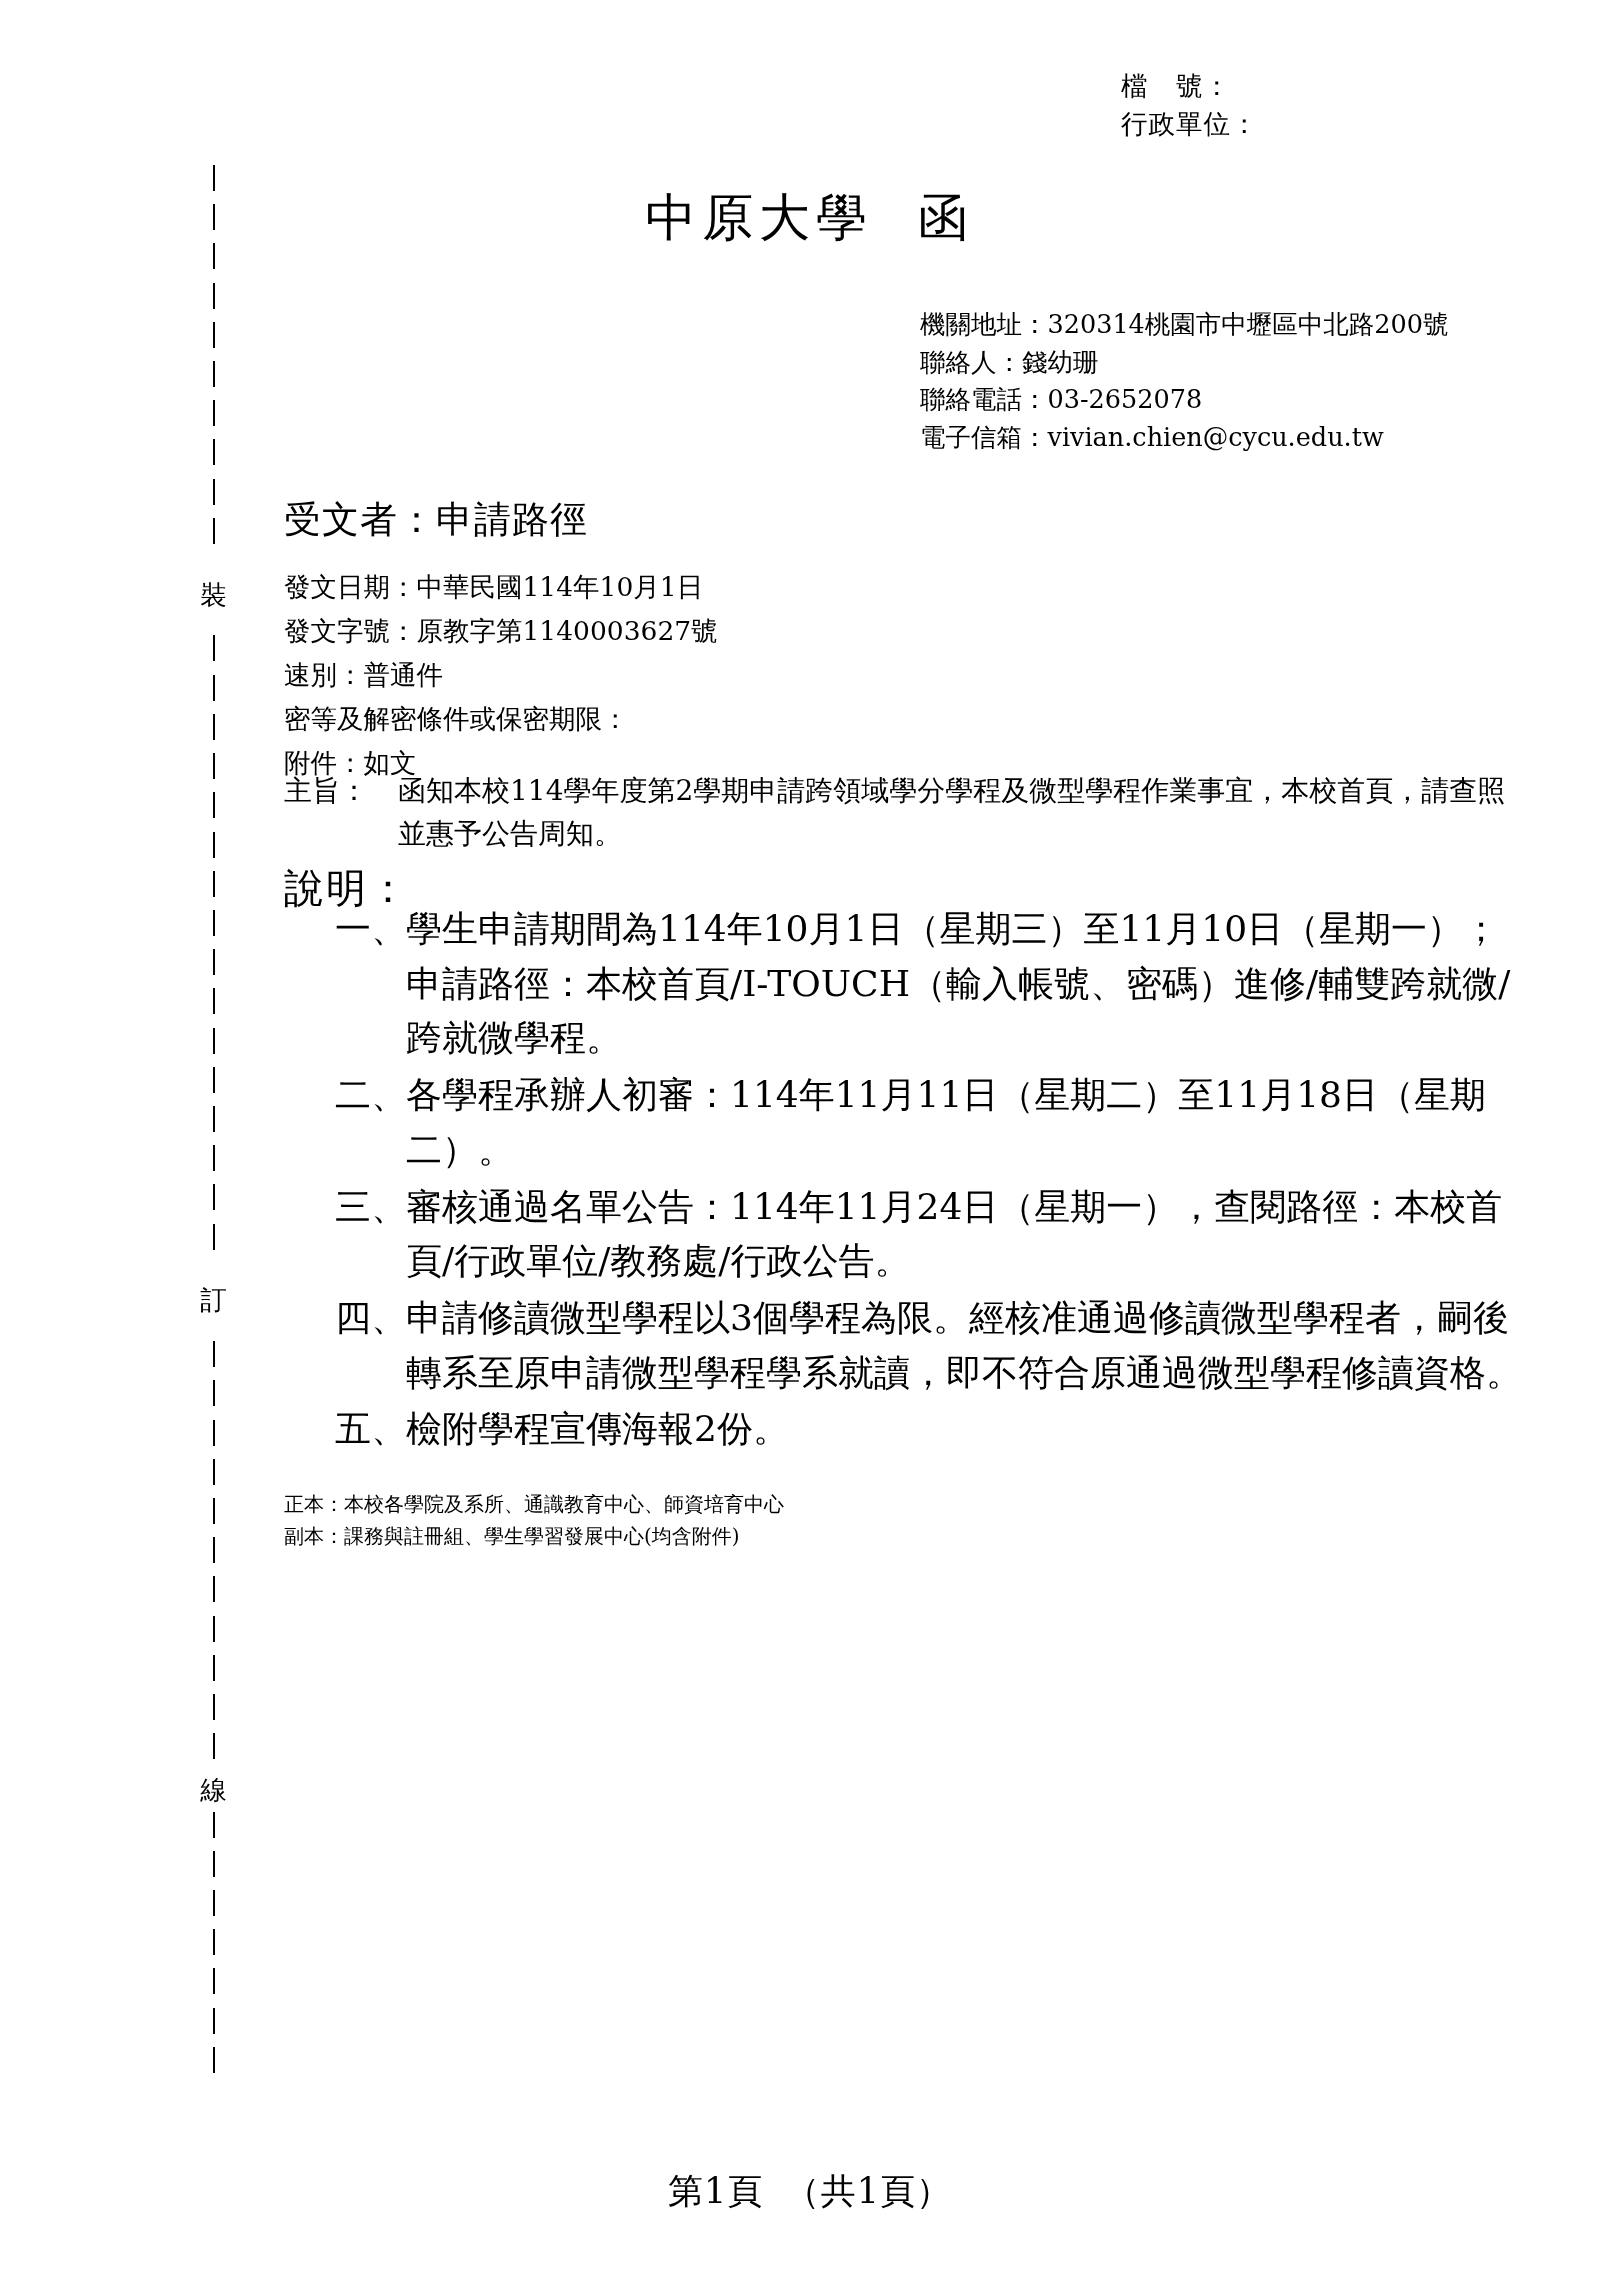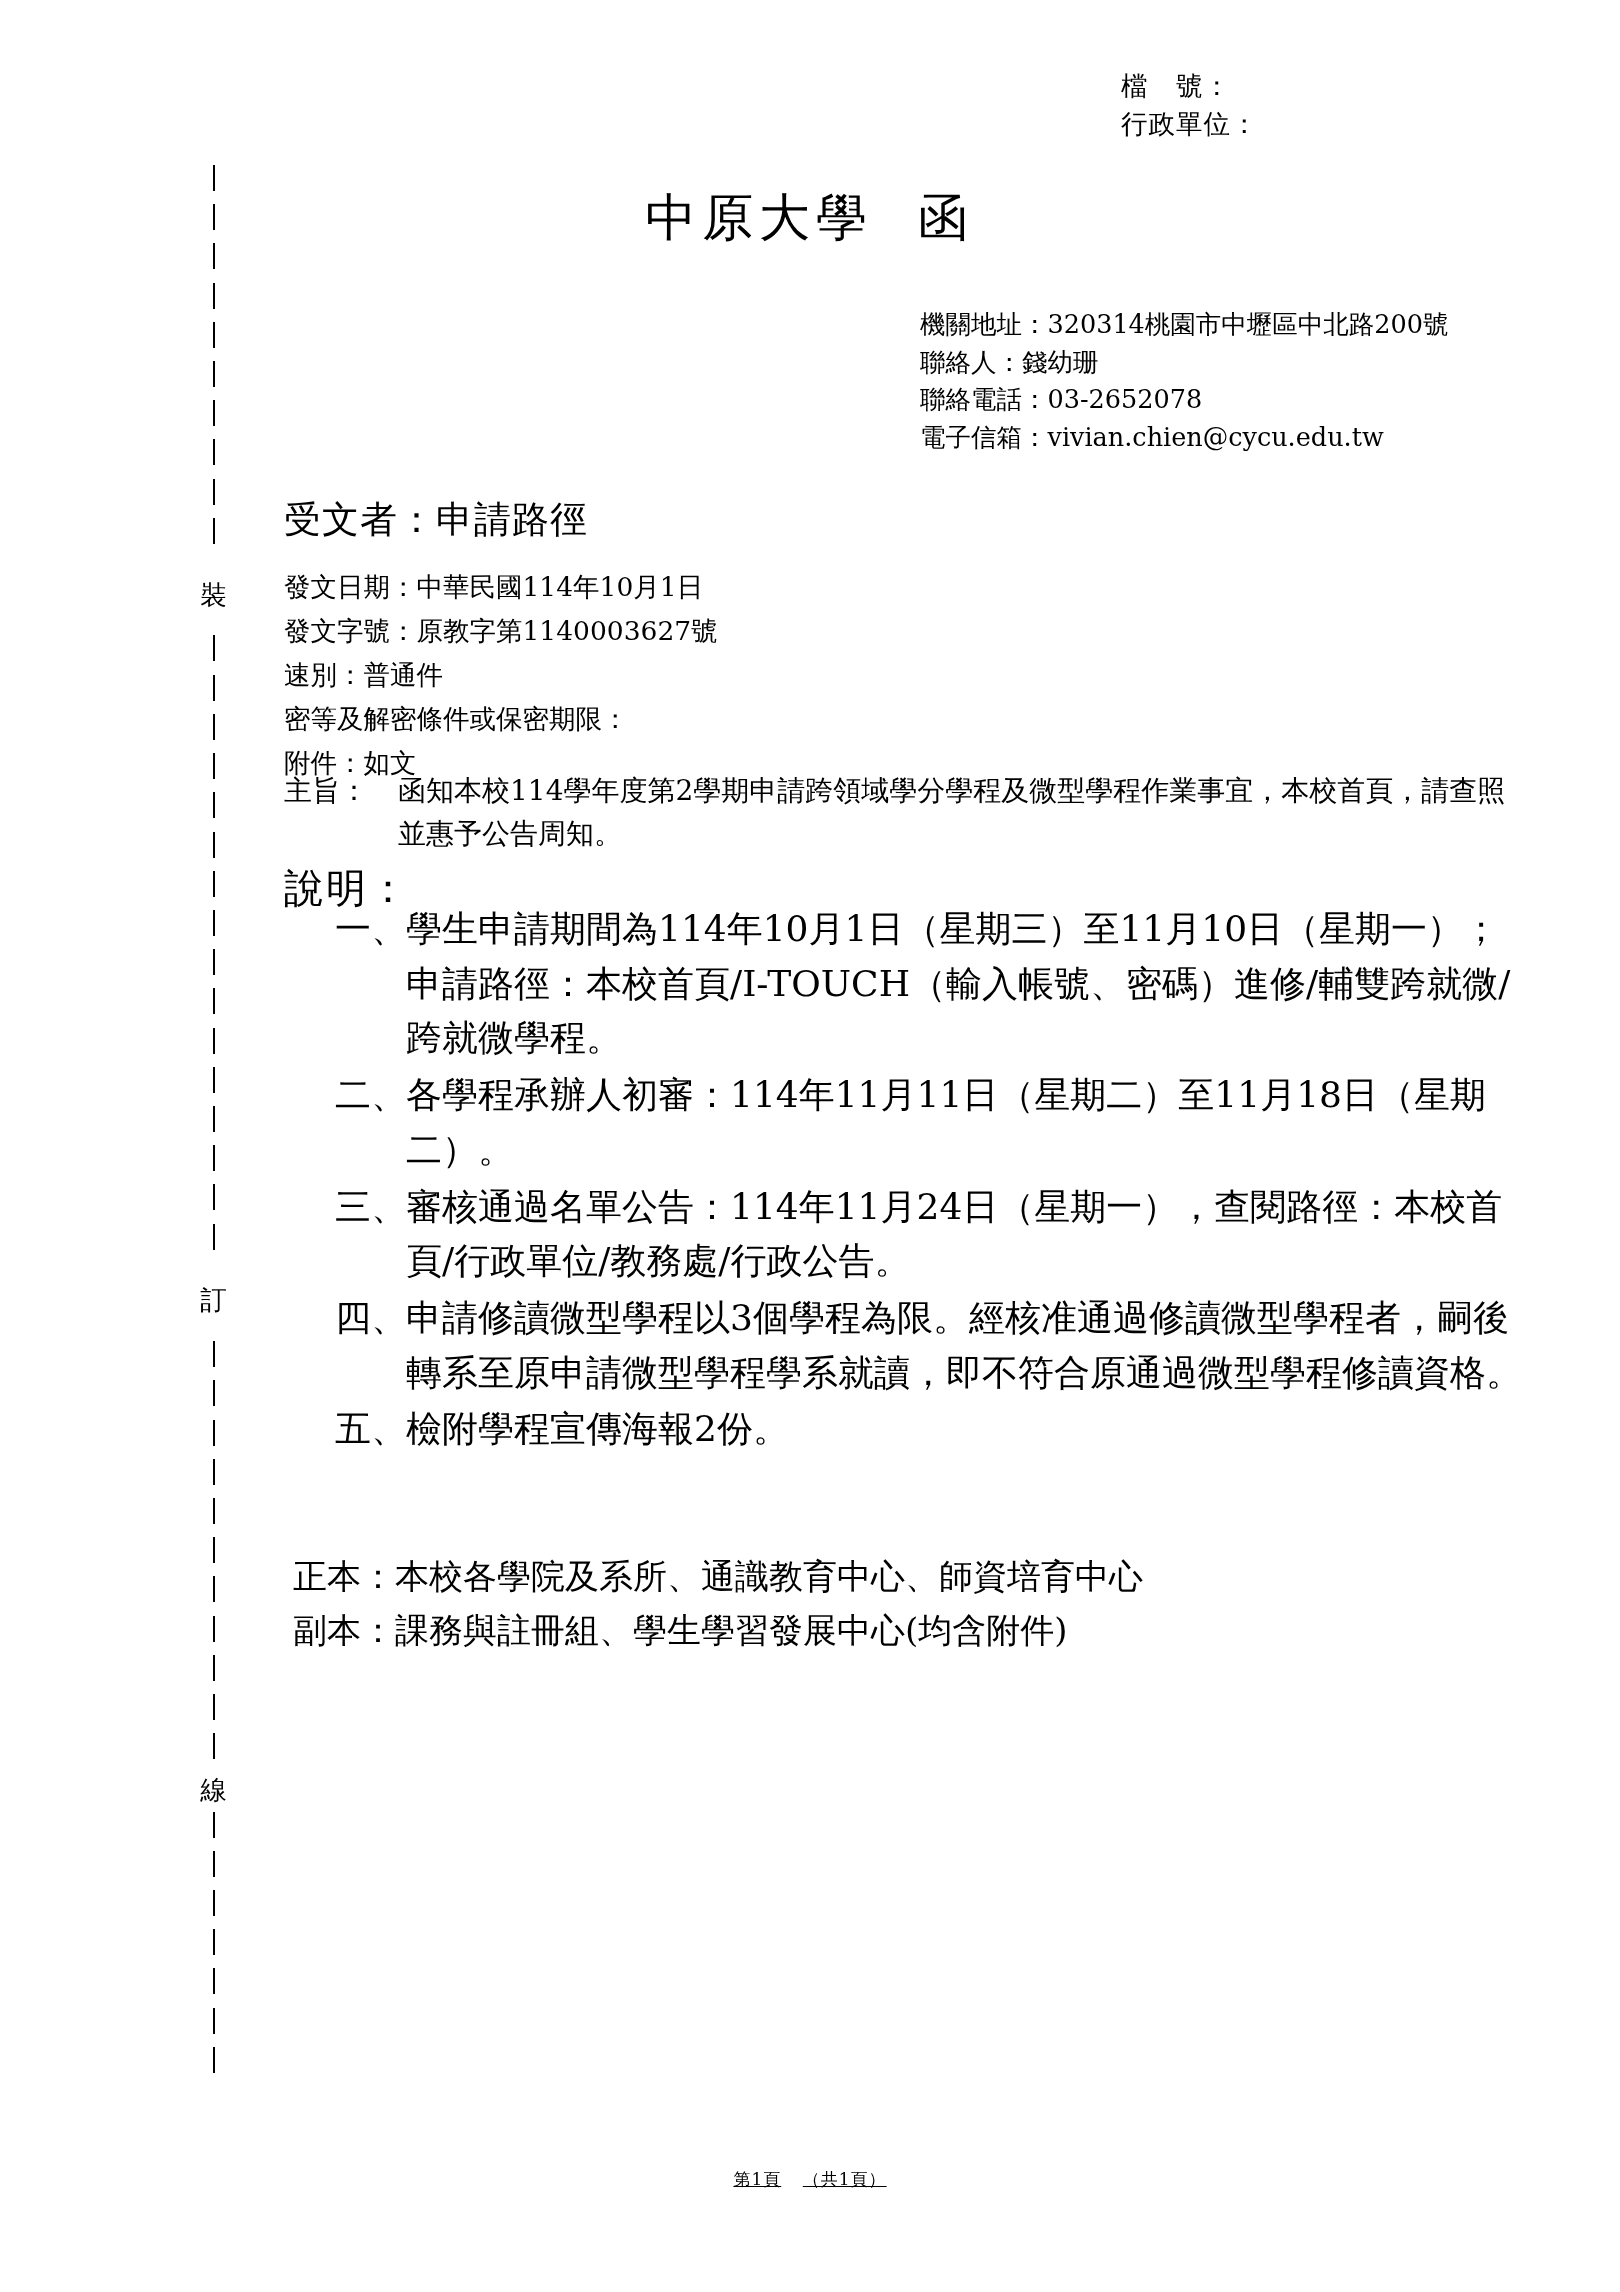--- a/index.html
+++ b/index.html
@@ -125,24 +125,23 @@
     position: absolute;
     left: 51px;
     top: 0;
     width: 74px;
   }
 
   
   .dist-block {
     position: absolute;
     left: 192px;
-    top: 1549px;
-    font-size: 34px;
+    top: 1488px;
+    font-size: 20px;
     line-height: 1.6;
-    margin-left: 9px;
   }
   .dist-row { white-space: nowrap; }
 
   
   .binding {
     position: absolute;
     left: 102px;
     top: 165px;
     width: 39px;
     height: 1901px;
@@ -163,23 +162,22 @@
     background: #ffffff;
   }
 
   
   .footer {
     position: absolute;
     left: 0;
     right: 0;
     top: 2168px;
     text-align: center;
-    font-size: 17px;
+    font-size: 35px;
     letter-spacing: 1px;
-    text-decoration: underline;
   }
   .footer .gap { display: inline-block; width: 21.6px; }
 </style>
 </head>
 <body>
 
 <div class="page">
 
   <div class="header-block">
     <div class="header-row">

